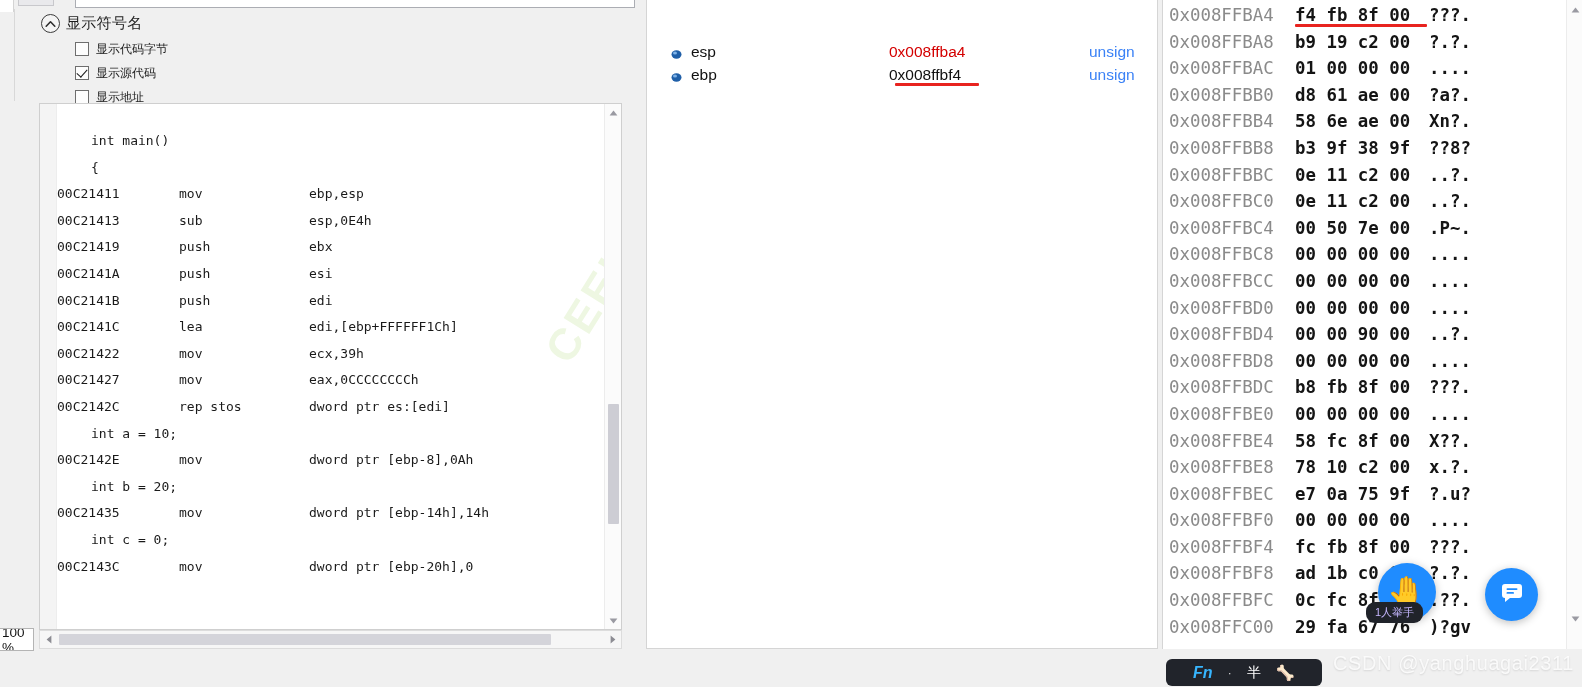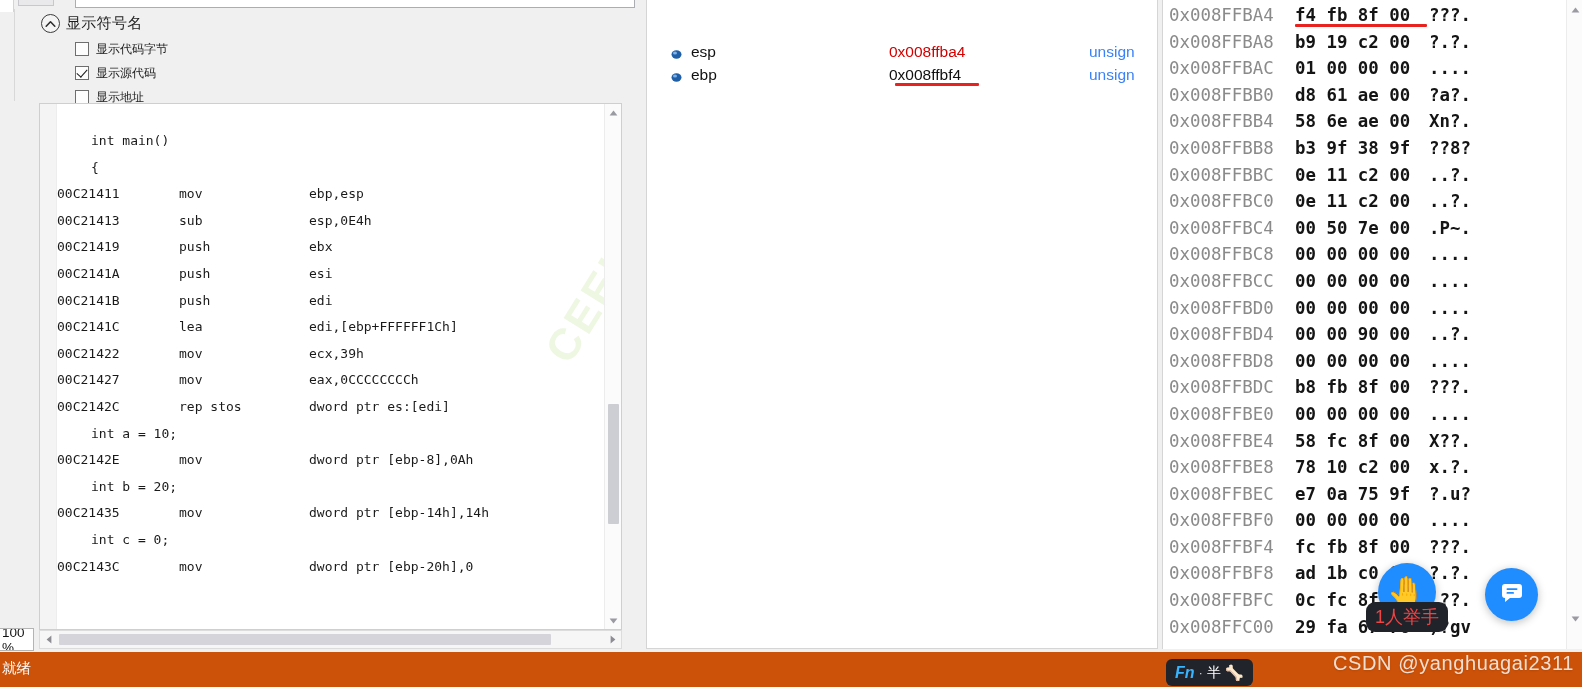--- a/index.html
+++ b/index.html
@@ -224,22 +224,22 @@
   .raise-hand-btn {
     position: absolute; left: 1378px; top: 563px;
     width: 58px; height: 58px; border-radius: 50%;
     background: #1f8cff;
     display: flex; align-items: center; justify-content: center;
     box-shadow: 0 2px 8px rgba(0,0,0,.25);
   }
   .raise-hand-btn .glyph { font-size: 31px; line-height: 1; }
   .hand-tip {
     position: absolute; left: 1366px; top: 602px;
-    background: #20232a; color: #ef4444;
-    font-size: 18px; padding: 3px 9px; border-radius: 9px;
+    background: #20232a; color: #c4b5fd;
+    font-size: 11px; padding: 3px 9px; border-radius: 9px;
     white-space: nowrap;
   }
   .chat-btn {
     position: absolute; left: 1485px; top: 568px;
     width: 53px; height: 53px; border-radius: 50%;
     background: #1f8cff;
     display: flex; align-items: center; justify-content: center;
     box-shadow: 0 2px 8px rgba(0,0,0,.25);
   }
 
@@ -248,21 +248,21 @@
     position: absolute; left: 0; top: 652px; width: 1582px; height: 35px;
     background: #cc5209;
   }
   .status-text {
     position: absolute; left: 2px; top: 7px;
     font-size: 14.5px; color: #ffffff;
   }
   .ime-widget {
     position: absolute; left: 1166px; top: 659px;
     height: 27px; background: #21242b; border-radius: 6px;
-    display: flex; align-items: center; gap: 4px; padding: 0 9px;
+    display: flex; align-items: center; gap: 15px; padding: 0 27px;
   }
   .ime-widget .fn { color: #37b6ff; font-size: 16px; font-weight: bold; font-style: italic; }
   .ime-widget .dot { color: #cfcfcf; font-size: 13px; }
   .ime-widget .ban { color: #ffffff; font-size: 14px; }
   .ime-widget .bone { color: #e8e8e8; font-size: 15px; }
   .csdn-wm {
     position: absolute; right: 8px; top: 652px;
     font-size: 20px; color: rgba(255,255,255,.82);
     letter-spacing: .6px;
     font-family: "Liberation Sans", sans-serif;
@@ -397,23 +397,20 @@
   <div class="chat-btn">
     <span>
       <svg width="26" height="26" viewBox="0 0 26 26">
         <path d="M3 7a3 3 0 0 1 3-3h14a3 3 0 0 1 3 3v8a3 3 0 0 1-3 3H11l-5 4v-4H6a3 3 0 0 1-3-3z" fill="#ffffff"></path>
         <rect x="7.5" y="8.2" width="11" height="1.8" rx=".9" fill="#1f8cff"></rect>
         <rect x="7.5" y="12" width="7.5" height="1.8" rx=".9" fill="#1f8cff"></rect>
       </svg>
     </span>
   </div>
 
-  <div class="status-bar">
-    <span class="status-text">就绪</span>
-  </div>
   <div class="ime-widget">
     <span class="fn">Fn</span>
     <span class="dot">·</span>
     <span class="ban">半</span>
     <span class="bone">🦴</span>
   </div>
   <div class="csdn-wm">CSDN @yanghuagai2311</div>
 </div>
 
 </body></html>

